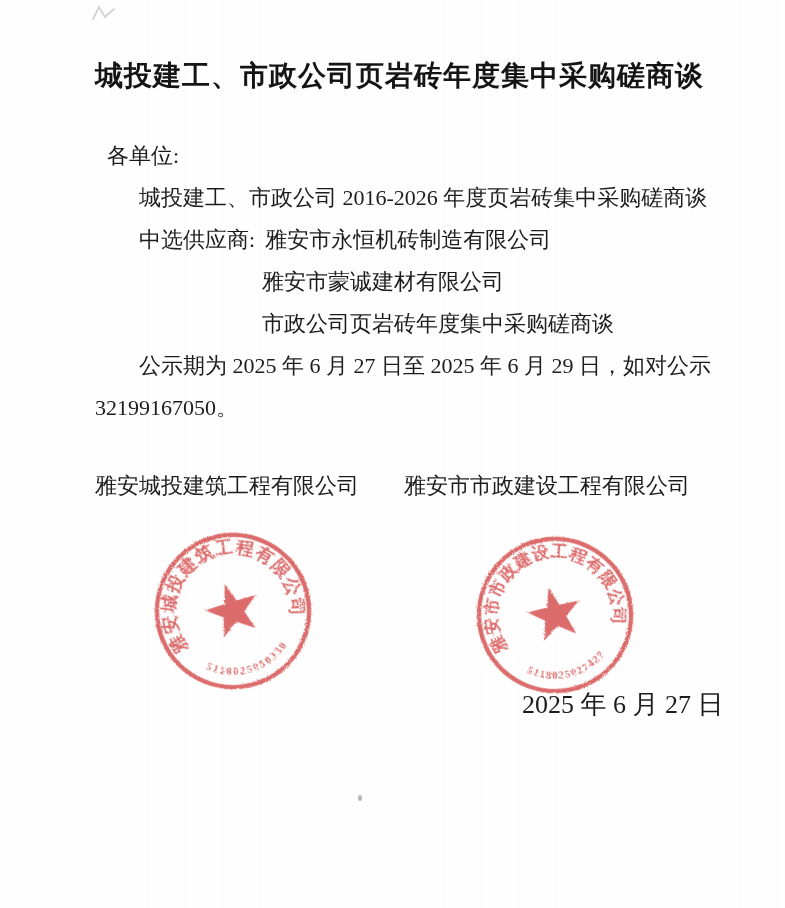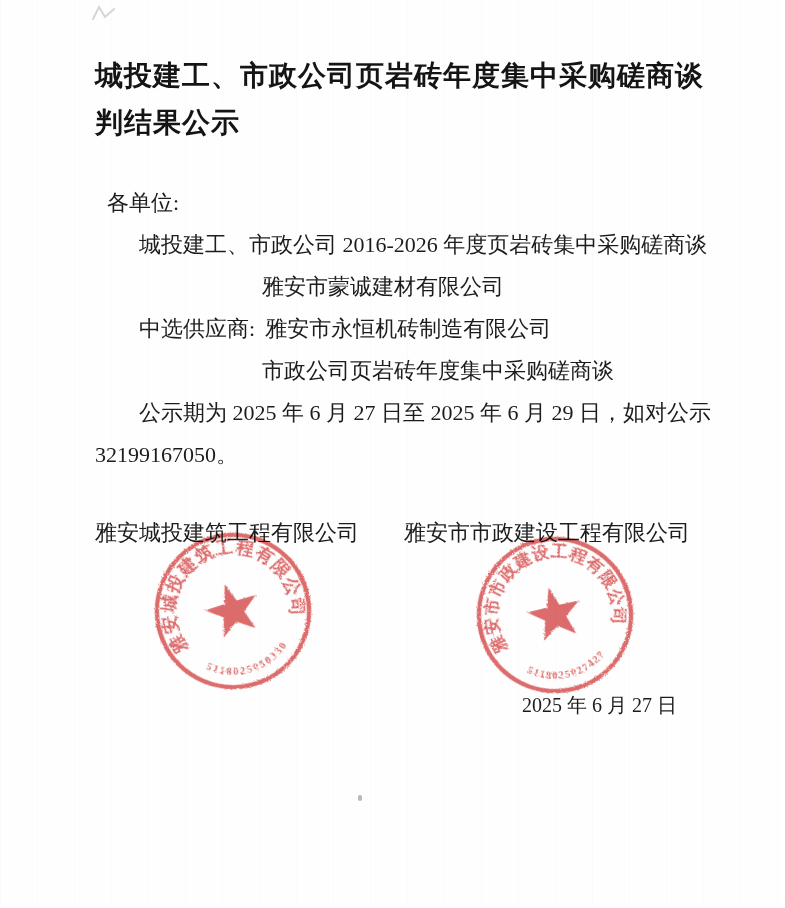--- a/index.html
+++ b/index.html
@@ -36,21 +36,21 @@
     margin-top: 36px;
     display: flex;
     justify-content: space-between;
     font-size: 22px;
     line-height: 42px;
   }
   .date-line {
     position: absolute;
     left: 522px;
     top: 690px;
-    font-size: 20px;
+    font-size: 26px;
     line-height: 30px;
     white-space: nowrap;
   }
   .seal {
     position: absolute;
     z-index: 2;
     mix-blend-mode: multiply;
     opacity: 0.82;
   }
   .seal-left  { left: 138px; top: 516px; }
@@ -74,33 +74,32 @@
 
   <svg class="artifact-top" width="28" height="20" viewBox="0 0 28 20">
     <path d="M3,15 L9,3 L15,13 L24,5" fill="none" stroke="#9a9a9a" stroke-width="2" stroke-linecap="round"></path>
   </svg>
   <div class="artifact-dot"></div>
 
   <div class="doc">
 
     <div class="title">
       <div class="line">城投建工、市政公司页岩砖年度集中采购磋商谈</div>
-      <div class="line">判结果公示</div>
     </div>
 
     <div class="bodytext">
       <div class="salutation line">各单位:</div>
 
       <div class="line indent">城投建工、市政公司 2016-2026 年度页岩砖集中采购磋商谈</div>
 
+      <div class="line supplier-first">
+        <span>中选供应商:</span><span class="supplier-name-first">雅安市永恒机砖制造有限公司</span>
+      </div>
       <div class="line supplier-cont">
         <span>雅安市蒙诚建材有限公司</span>
-      </div>
-      <div class="line supplier-first">
-        <span>中选供应商:</span><span class="supplier-name-first">雅安市永恒机砖制造有限公司</span>
       </div>
       <div class="line supplier-cont">
         <span>市政公司页岩砖年度集中采购磋商谈</span>
       </div>
 
       <div class="line indent">公示期为 2025 年 6 月 27 日至 2025 年 6 月 29 日，如对公示</div>
       <div class="line">32199167050。</div>
     </div>
 
     <div class="sig-row">

